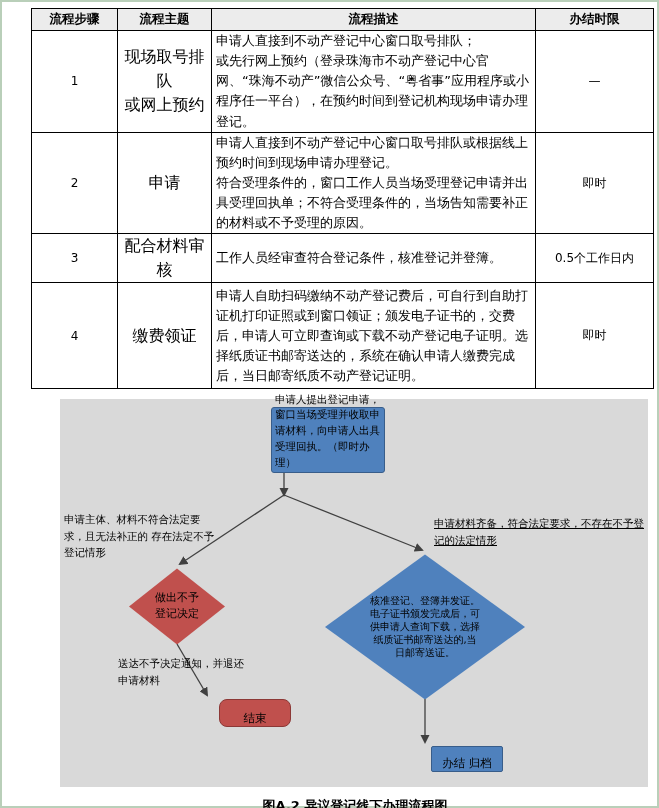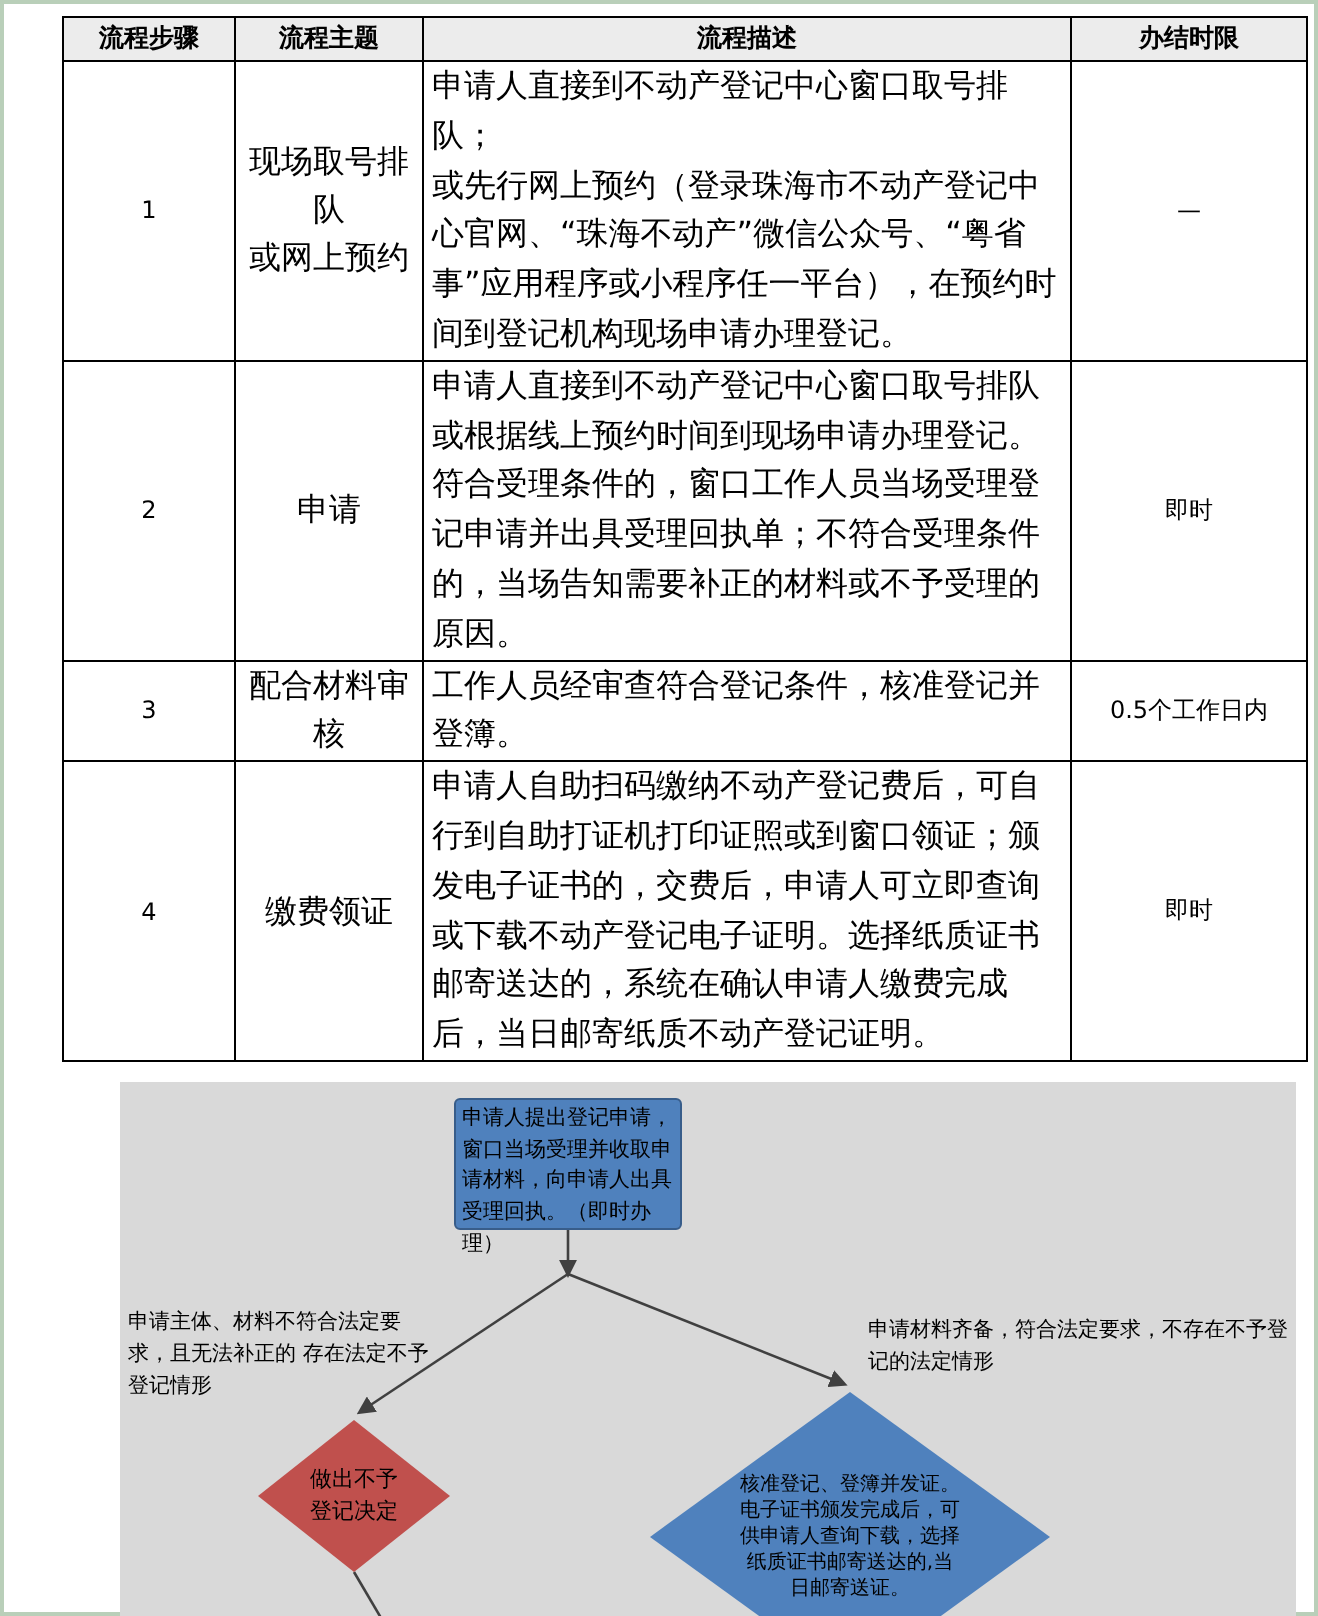--- a/index.html
+++ b/index.html
@@ -5,33 +5,33 @@
   html,body{margin:0;padding:0;background:#fff;}
   body{width:659px;height:808px;position:relative;font-family:"DejaVu Sans",sans-serif;color:#000;}
   .page{position:absolute;inset:0;box-sizing:border-box;border:2px solid #b9cfb9;background:#fff;padding:6px 4px;}
   
   .process-table{border-collapse:collapse;margin-left:25px;table-layout:fixed;width:622px;}
   .process-table th,.process-table td{border:1px solid #000;padding:0 4px;vertical-align:middle;box-sizing:border-box;}
   .process-table th{font-weight:bold;text-align:center;background:#ececec;font-size:12.5px;height:22px;}
   .col-step{width:86px;} .col-topic{width:94px;} .col-desc{width:324px;} .col-limit{width:118px;}
   .c-step{text-align:center;font-size:12px;}
   .c-topic{text-align:center;font-size:16px;white-space:pre-line;line-height:1.5;}
-  .c-desc{text-align:left;font-size:16px;white-space:pre-line;line-height:1.55;padding:3px 5px;}
+  .c-desc{text-align:left;font-size:13px;white-space:pre-line;line-height:1.55;padding:3px 5px;}
   .c-limit{text-align:center;font-size:12px;}
   tr.r1{height:90px;} tr.r2{height:98px;} tr.r3{height:24px;} tr.r4{height:106px;}
   .note{margin:9px 0 0 28px;font-size:12.5px;}
   
   .flow-wrap{margin:10px 0 0 54px;width:590px;}
   .flowchart{position:relative;width:588px;height:388px;background:var(--chart_bg,#d9d9d9);}
   .connectors{position:absolute;left:0;top:0;}
-  .shape{position:absolute;box-sizing:border-box;display:flex;align-items:flex-start;justify-content:center;text-align:center;}
+  .shape{position:absolute;box-sizing:border-box;display:flex;align-items:flex-end;justify-content:center;text-align:center;margin-left:44px;}
   .start{left:167px;top:8px;width:114px;height:66px;background:var(--blue,#4f81bd);border:1px solid #385d8a;border-radius:3px;font-size:10.5px;line-height:1.5;padding:2px 3px;text-align:left;}
   .cond{position:absolute;font-size:10.5px;line-height:1.55;}
   .cond-left{left:4px;top:112px;width:152px;}
-  .cond-right{left:374px;top:116px;width:210px;}
+  .cond-right{left:374px;top:116px;width:210px;text-decoration:underline;}
   .reject-note{left:58px;top:256px;width:134px;}
   .diamond{position:absolute;display:flex;align-items:center;justify-content:center;text-align:center;clip-path:polygon(50% 0,100% 50%,50% 100%,0 50%);}
   .diamond-red{left:69px;top:169px;width:96px;height:76px;background:var(--red,#c0504d);font-size:11px;line-height:1.45;}
   .diamond-red .d-label{width:50px;}
   .diamond-blue{left:265px;top:155px;width:200px;height:145px;background:var(--blue,#4f81bd);font-size:10px;}
   .diamond-blue .d-label{width:112px;line-height:1.3;}
   .end-box{left:115px;top:300px;width:72px;height:28px;background:var(--red,#c0504d);border:1px solid #8c3836;border-radius:8px;font-size:11.5px;}
   .archive-box{left:327px;top:347px;width:72px;height:26px;background:var(--blue,#4f81bd);border:1px solid #385d8a;border-radius:2px;font-size:11.5px;}
   .caption{text-align:center;font-weight:bold;font-size:13px;margin-top:10px;}
   svg line{stroke:#404040;stroke-width:1.3;}
@@ -107,20 +107,21 @@
       <div class="cond cond-right">申请材料齐备，符合法定要求，不存在不予登记的法定情形</div>
 
       <div class="diamond diamond-red">
         <span class="d-label">做出不予登记决定</span>
       </div>
 
       <div class="diamond diamond-blue">
         <span class="d-label">核准登记、登簿并发证。电子证书颁发完成后，可供申请人查询下载，选择纸质证书邮寄送达的,当日邮寄送证。</span>
       </div>
 
+      <div class="cond reject-note">送达不予决定通知，并退还申请材料</div>
 
       <div class="shape end-box">结束</div>
       <div class="shape archive-box">办结 归档</div>
 
     </div>
     <div class="caption">图A.2 异议登记线下办理流程图</div>
   </div>
 
 </div>
 

